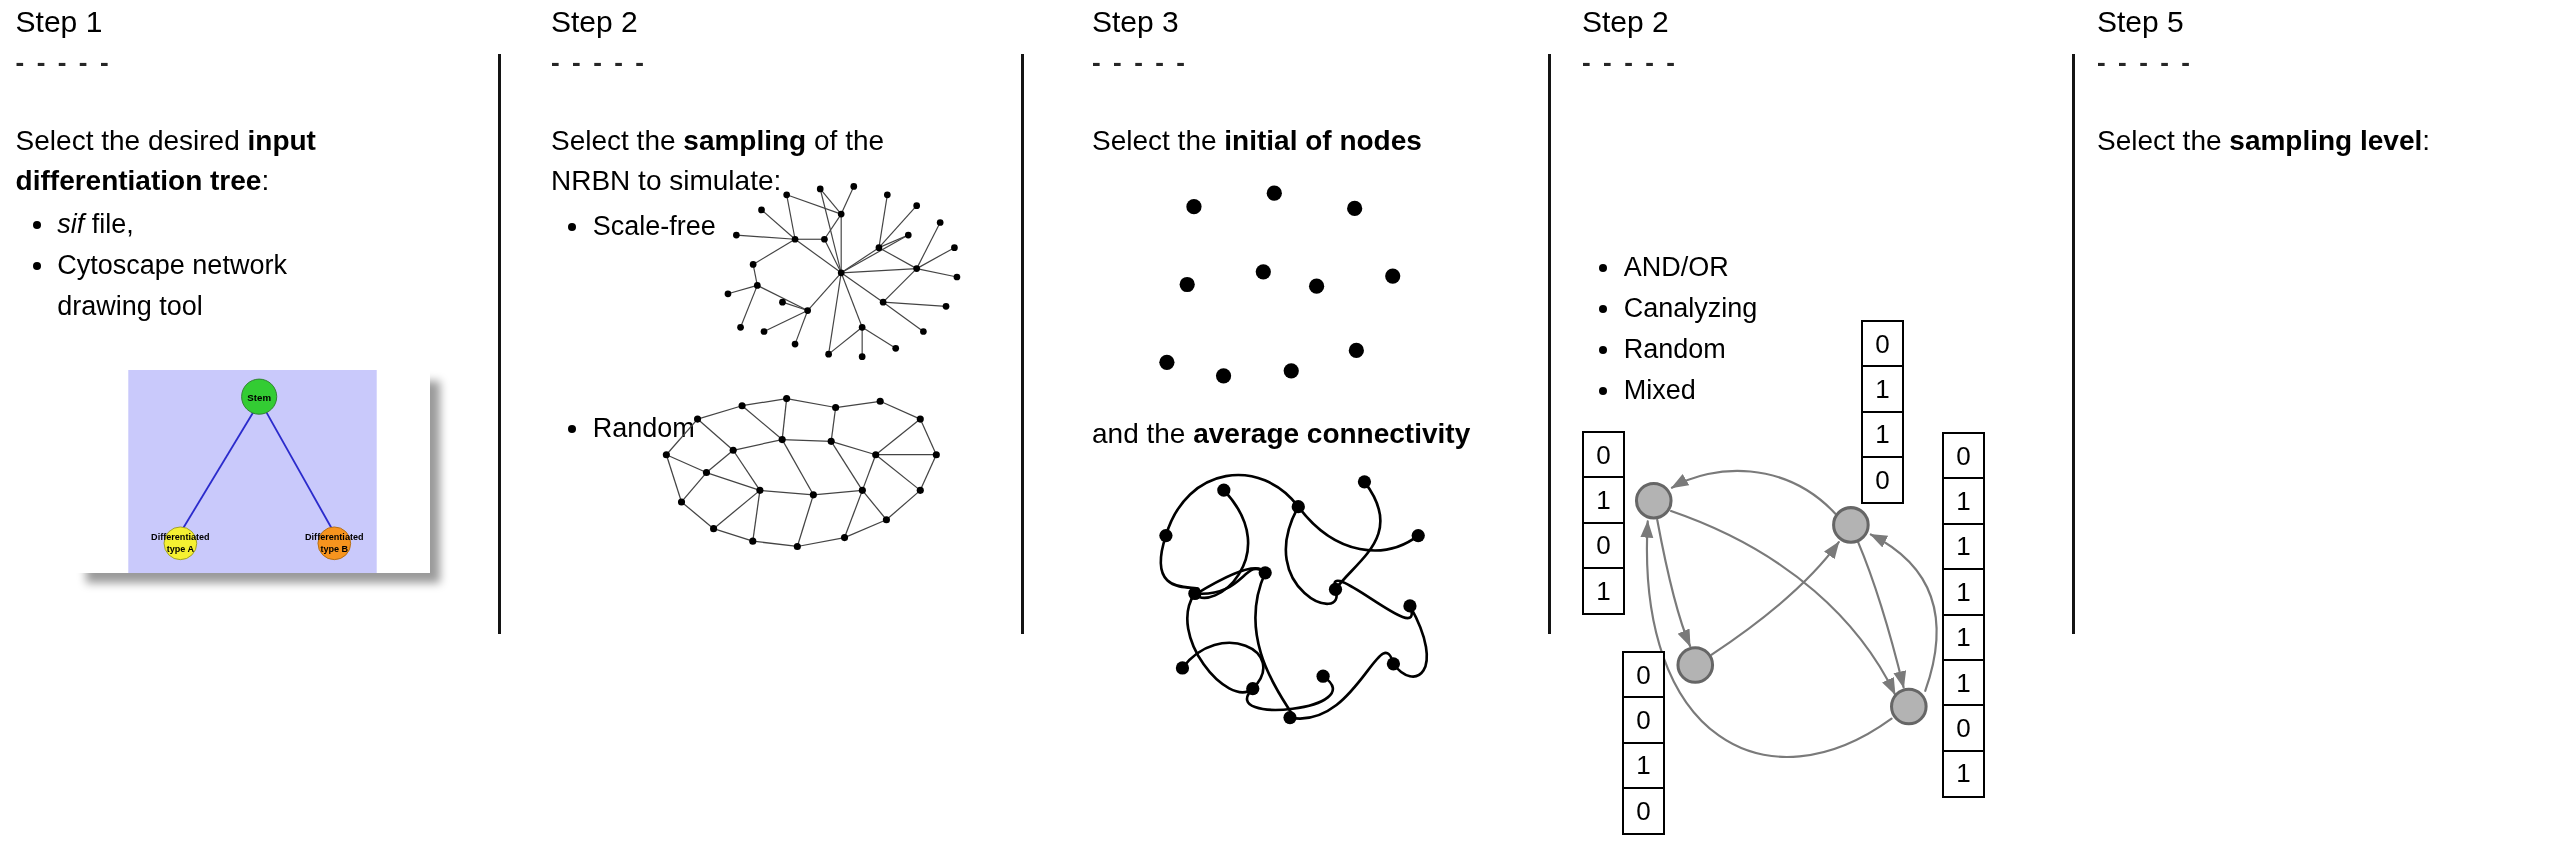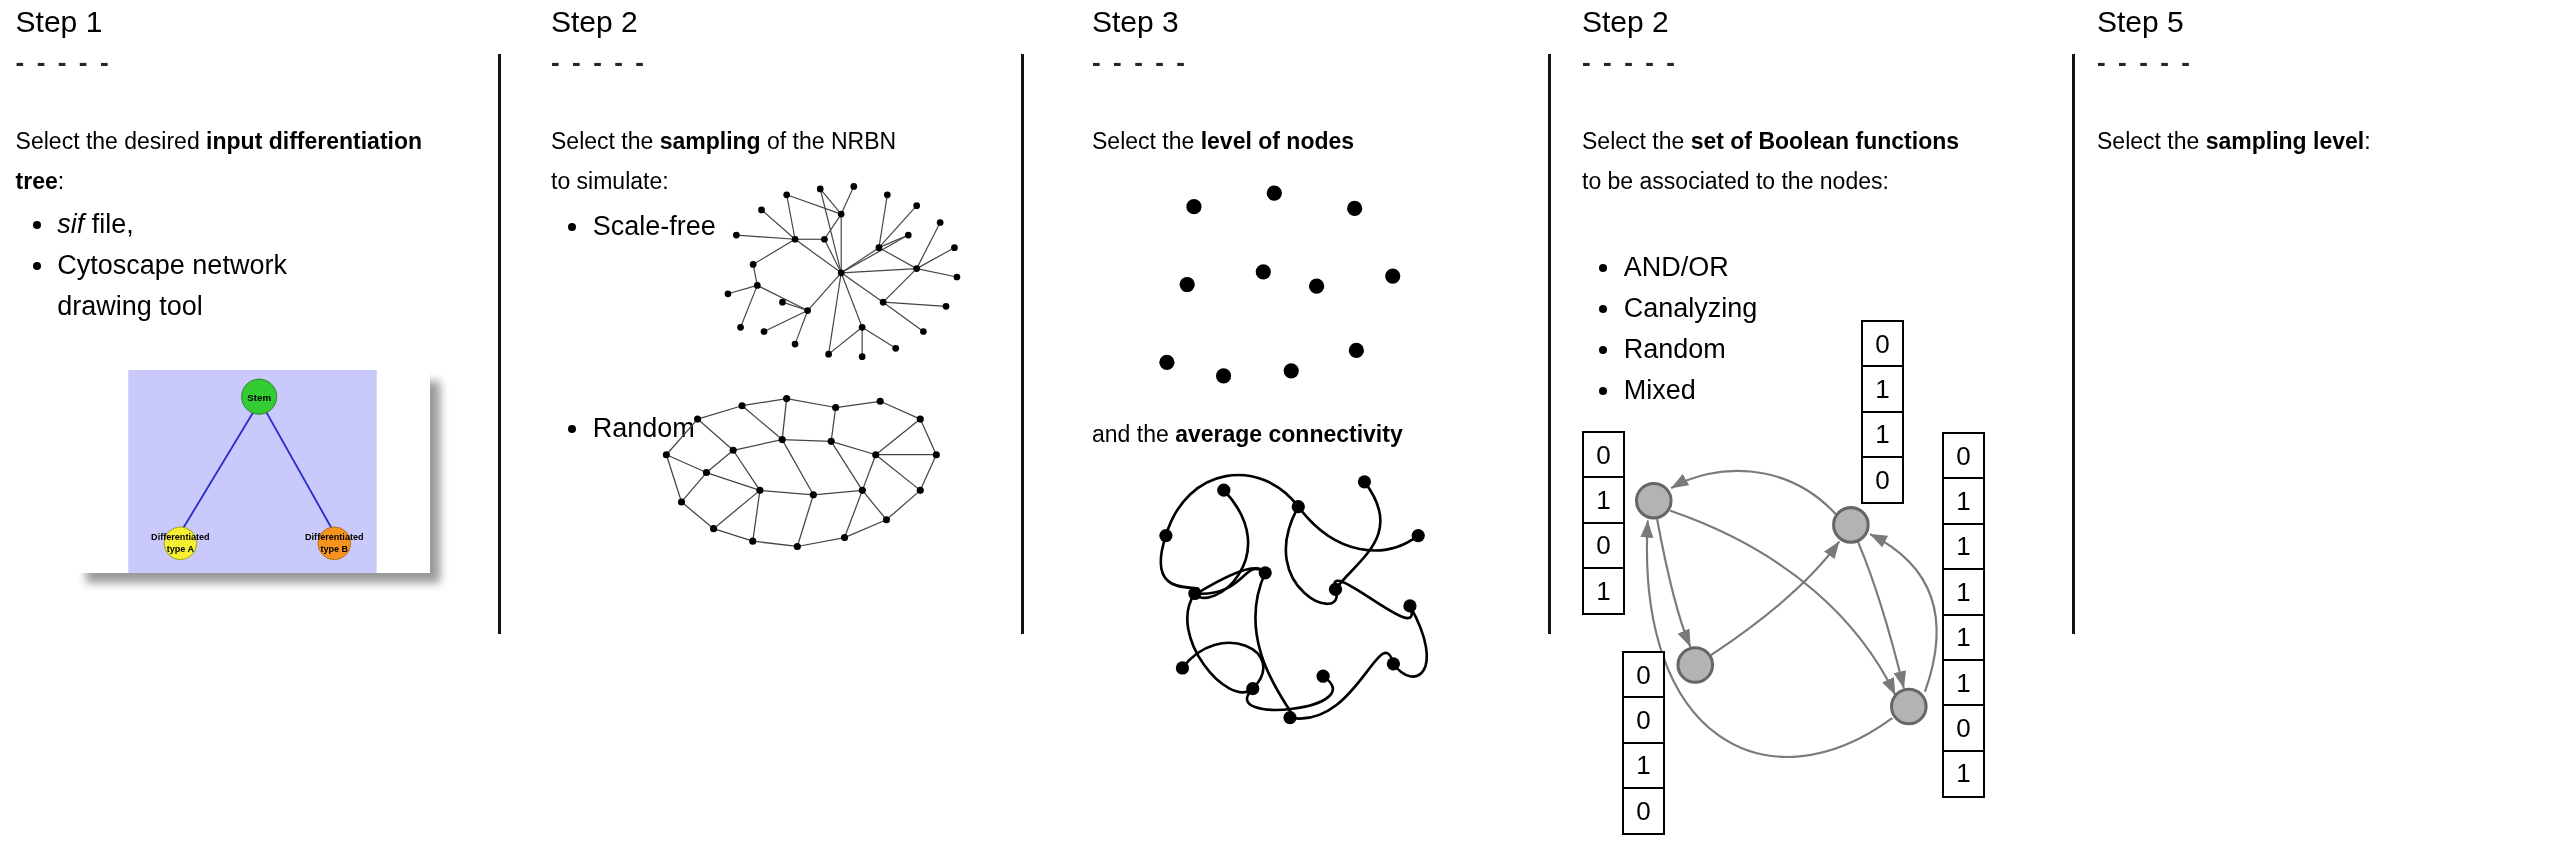--- a/index.html
+++ b/index.html
@@ -1,21 +1,21 @@
 <!DOCTYPE html>
 <html style="font-size:14px"><head>
 <meta charset="utf-8">
 <style>
   *{box-sizing:border-box;margin:0;padding:0}
   html,body{width:2576px;height:851px}
   body{background:#fff;color:#000;font-family:"Liberation Sans",sans-serif;position:relative;overflow:hidden}
   .col{position:absolute;top:0;height:851px}
   .step-title{position:absolute;top:5.2px;left:0;font-size:30px;font-weight:normal}
   .dashes{position:absolute;top:47px;left:0;font-size:26px;font-weight:bold;letter-spacing:2.6px;color:#262626}
-  .txt{position:absolute;left:0;font-size:23px;line-height:40px}
+  .txt{position:absolute;left:0;font-size:28px;line-height:40px}
   .txt b{font-weight:bold}
   ul.blist{position:absolute;left:0;list-style:disc;padding-left:40px;font-size:27px;line-height:41px}
   ul.blist li{padding-left:1.7px}
   .divider{position:absolute;top:54px;width:2.6px;height:580px;background:#141414}
   .netfig{position:absolute}
   .tree-figure{position:absolute;left:59px;top:370px;width:355px;height:203px;box-shadow:11.2px 11.2px 8.7px #9a9a9a}
   .tree-figure svg{display:block;width:100%;height:100%}
   .tree-figure text{font-family:"Liberation Sans",sans-serif;font-weight:bold;text-anchor:middle;fill:#000}
   .graph{position:absolute;left:0;top:320px;width:415px;height:530px}
   .graph svg{position:absolute;left:0;top:0}
@@ -201,21 +201,21 @@
       <circle cx="120" cy="115" r="4" fill="#000"></circle>
       <circle cx="180" cy="120" r="4" fill="#000"></circle>
       <circle cx="235" cy="115" r="4" fill="#000"></circle>
       <circle cx="60" cy="95" r="4" fill="#000"></circle>
     </svg>
 </section>
 
 <section class="col" style="left:1092px;width:472px">
   <h2 class="step-title">Step 3</h2>
   <div class="dashes">- - - - -</div>
-  <p class="txt" style="top:121px;width:467px"><span>Select the </span><b>level of nodes</b><span></span></p>
+  <p class="txt" style="top:121px;width:467px"><span>Select the </span><b>initial of nodes</b><span></span></p>
   <svg id="net-dots" class="netfig" style="left:48px;top:183px" width="294" height="203" viewBox="0 0 340 240">
       <circle cx="60" cy="28" r="9" fill="#000"></circle>
       <circle cx="155" cy="12" r="9" fill="#000"></circle>
       <circle cx="250" cy="30" r="9" fill="#000"></circle>
       <circle cx="52" cy="120" r="9" fill="#000"></circle>
       <circle cx="142" cy="105" r="9" fill="#000"></circle>
       <circle cx="205" cy="122" r="9" fill="#000"></circle>
       <circle cx="295" cy="110" r="9" fill="#000"></circle>
       <circle cx="28" cy="212" r="9" fill="#000"></circle>
       <circle cx="95" cy="228" r="9" fill="#000"></circle>
@@ -246,21 +246,20 @@
       <circle cx="140" cy="280" r="8" fill="#000"></circle>
       <circle cx="225" cy="265" r="8" fill="#000"></circle>
       <circle cx="310" cy="250" r="8" fill="#000"></circle>
       <circle cx="185" cy="315" r="8" fill="#000"></circle>
     </svg>
 </section>
 
 <section class="col" style="left:1582px;width:476px">
   <h2 class="step-title">Step 2</h2>
   <div class="dashes">- - - - -</div>
-  <p class="txt" style="top:121px;width:389px"><span>Select the </span><b>set of Boolean functions</b><span> to be associated to the nodes:</span></p>
   <ul class="blist" style="top:247px;width:277px">
     <li><span>AND/OR</span></li>
     <li><span>Canalyzing</span></li>
     <li><span>Random</span></li>
     <li><span>Mixed</span></li>
   </ul>
   <div class="graph">
     <svg id="net-graph" width="415" height="530" viewBox="0 0 480 613">
       <defs>
         <marker id="arrowhead" markerWidth="9" markerHeight="8" refX="7.5" refY="3" orient="auto">

